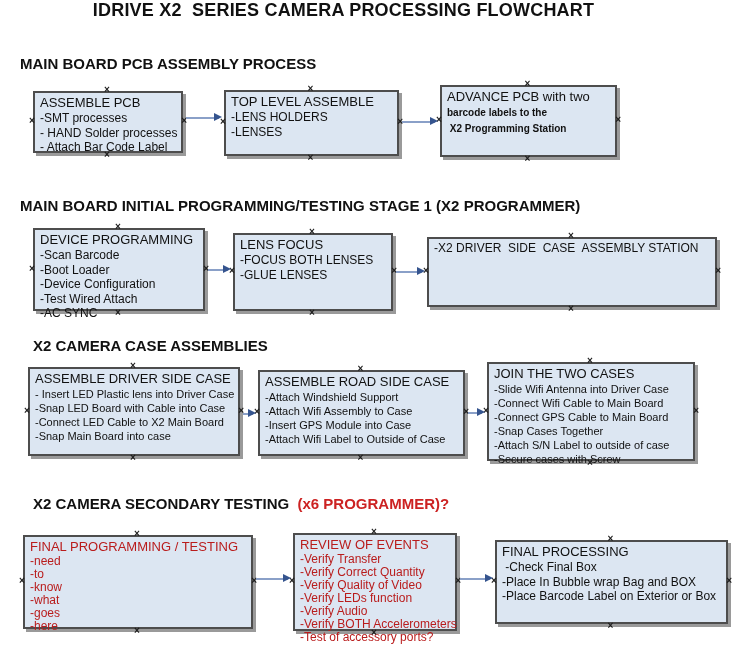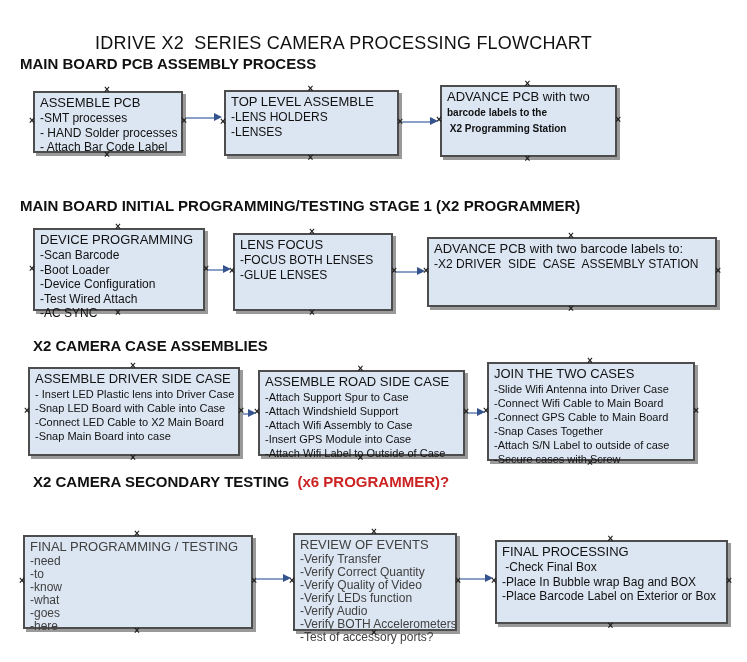--- a/index.html
+++ b/index.html
@@ -1,40 +1,40 @@
 <!DOCTYPE html>
 <html><head>
 <meta charset="utf-8">
 <style>
   html,body{margin:0;padding:0;}
   body{
     width:747px;height:662px;position:relative;background:#ffffff;
     font-family:"Liberation Sans",sans-serif;color:#111;overflow:hidden;
   }
   .page-title{
-    position:absolute;top:33px;left:0;width:687px;text-align:center;
-    font-size:18px;font-weight:normal;white-space:pre;letter-spacing:.2px;
+    position:absolute;top:0;left:0;width:687px;text-align:center;
+    font-size:18px;font-weight:bold;white-space:pre;letter-spacing:.2px;
   }
   .sec-header{position:absolute;font-size:15px;font-weight:bold;white-space:pre;}
   .sh1{left:20px;top:55px;}
   .sh2{left:20px;top:197px;}
   .sh3{left:33px;top:337px;}
-  .sh4{left:33px;top:473px;text-align:right;}
+  .sh4{left:33px;top:495px;text-align:right;}
   .red{color:#cc2222;}
 
   .box{
     position:absolute;background:#dce6f2;border:2px solid #4d4d4d;
     box-shadow:3px 3px 0 #9a9a9a;box-sizing:border-box;padding:2px 5px;
   }
   .box .title{font-size:13px;font-weight:normal;line-height:16px;white-space:pre;}
   .box .line{font-size:12px;line-height:14.5px;white-space:pre;}
   .small-body .line{font-size:11px;line-height:14px;}
   .tight .line{line-height:13px;}
   .bold-body .line{font-weight:bold;font-size:10px;line-height:15.5px;}
-  .red-box .title,.red-box .line{color:#404040;}
+  .red-box .title,.red-box .line{color:#b91c1c;}
 
   
   .b11{left:33px; top:91px; width:150px;height:62px;}
   .b12{left:224px;top:90px; width:175px;height:66px;}
   .b13{left:440px;top:85px; width:177px;height:72px;}
   .b21{left:33px; top:228px;width:172px;height:83px;}
   .b22{left:233px;top:233px;width:160px;height:78px;}
   .b23{left:427px;top:237px;width:290px;height:70px;}
   .b31{left:28px; top:367px;width:212px;height:89px;}
   .b32{left:258px;top:370px;width:207px;height:86px;}
@@ -123,42 +123,40 @@
 <div class="box b22">
   <div class="title">LENS FOCUS</div>
   <div class="line">-FOCUS BOTH LENSES</div>
   <div class="line">-GLUE LENSES</div>
 <span class="handle top">×</span>
     <span class="handle bottom">×</span>
     <span class="handle left">×</span>
     <span class="handle right">×</span>
   </div>
 <div class="box b23">
-  <div class="title">ADVANCE PCB with two barcode labels to:</div>
   <div class="line">-X2 DRIVER  SIDE  CASE  ASSEMBLY STATION</div>
 <span class="handle top">×</span>
     <span class="handle bottom">×</span>
     <span class="handle left">×</span>
     <span class="handle right">×</span>
   </div>
 
 <div class="box b31 small-body">
   <div class="title">ASSEMBLE DRIVER SIDE CASE</div>
   <div class="line">- Insert LED Plastic lens into Driver Case</div>
   <div class="line">-Snap LED Board with Cable into Case</div>
   <div class="line">-Connect LED Cable to X2 Main Board</div>
   <div class="line">-Snap Main Board into case</div>
 <span class="handle top">×</span>
     <span class="handle bottom">×</span>
     <span class="handle left">×</span>
     <span class="handle right">×</span>
   </div>
 <div class="box b32 small-body">
   <div class="title">ASSEMBLE ROAD SIDE CASE</div>
-  <div class="line">-Attach Support Spur to Case</div>
   <div class="line">-Attach Windshield Support</div>
   <div class="line">-Attach Wifi Assembly to Case</div>
   <div class="line">-Insert GPS Module into Case</div>
   <div class="line">-Attach Wifi Label to Outside of Case</div>
 <span class="handle top">×</span>
     <span class="handle bottom">×</span>
     <span class="handle left">×</span>
     <span class="handle right">×</span>
   </div>
 <div class="box b33 small-body">

